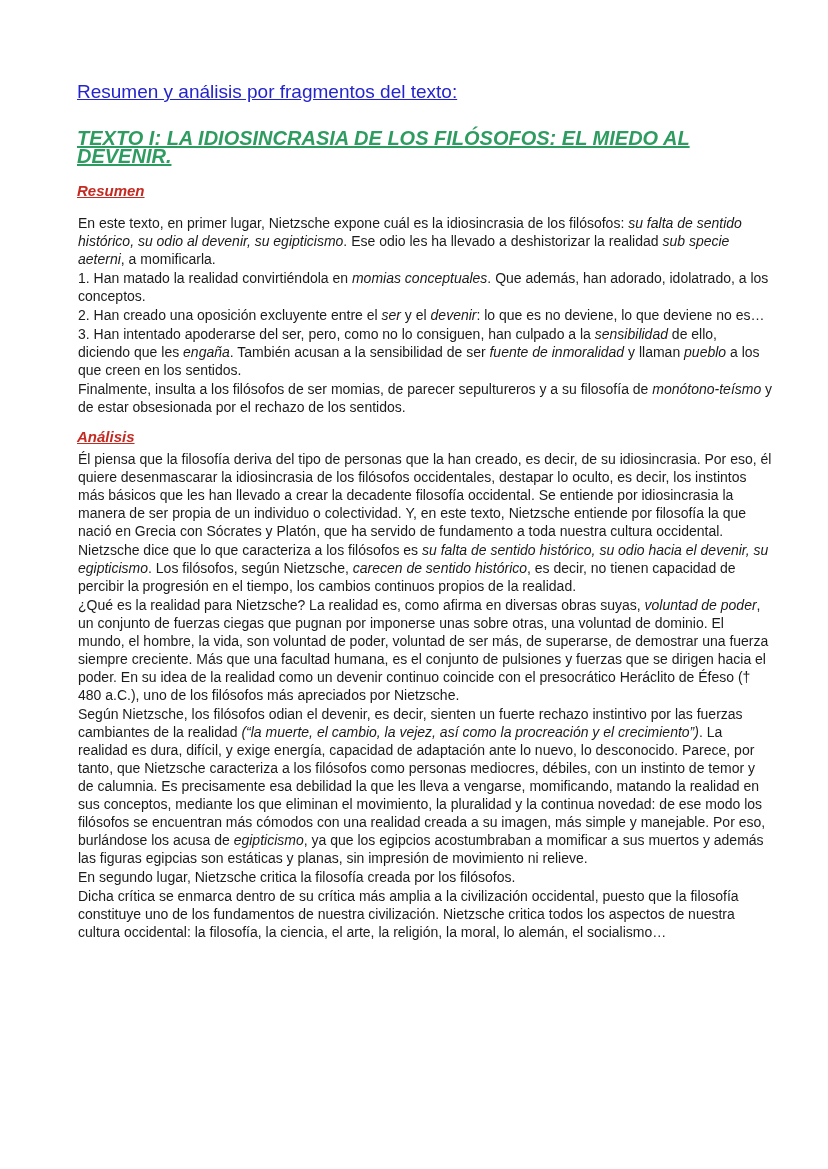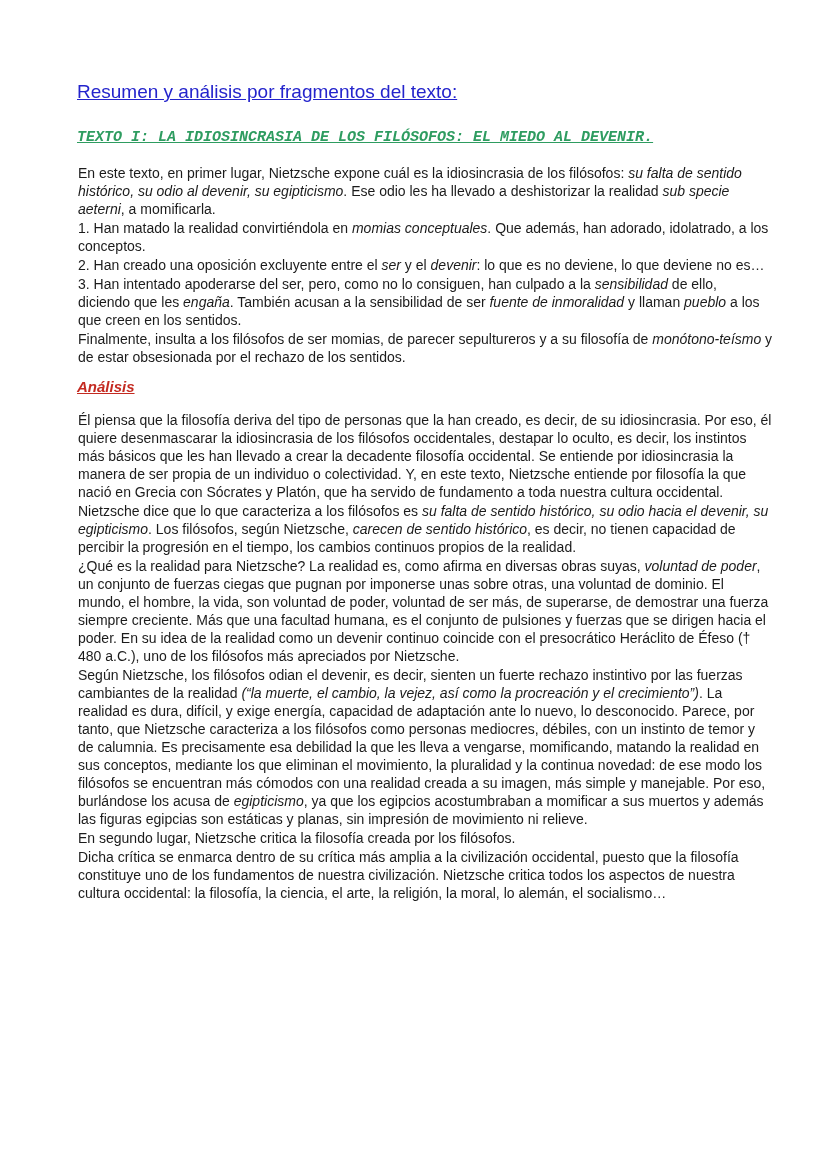--- a/index.html
+++ b/index.html
@@ -27,41 +27,40 @@
   }
   .doc-title {
     font-size: 19px;
     line-height: 22px;
     font-weight: 400;
     color: #2424cc;
     text-decoration: underline;
     margin: 0 0 26px 0;
   }
   .section-heading {
-    font-size: 15px;
+    font-size: 20px;
     line-height: 18px;
     font-weight: 700;
     font-style: italic;
     color: #2e9c60;
     text-decoration: underline;
     margin: 12px 0 17px 0;
-    font-family: Liberation Mono, monospace;
   }
   .sub-heading {
     font-size: 15px;
     line-height: 17px;
     font-weight: 700;
     font-style: italic;
     color: #c42a21;
     text-decoration: underline;
     margin: 0 0 15px 0;
   }
   .sub-heading.analisis {
     margin-top: 12px;
-    margin-bottom: 16px;
+    margin-bottom: 5px;
   }
   .body-block {
     font-size: 14px;
     line-height: 18px;
     color: #1b1b1b;
   }
   .body-block p {
     margin: 1px;
     padding: 0;
   }
@@ -75,20 +74,21 @@
 </head>
 <body>
 
 <div class="page">
   <div class="content">
 
     <h1 class="doc-title">Resumen y análisis por fragmentos del texto:</h1>
 
     <h2 class="section-heading">TEXTO I: LA IDIOSINCRASIA DE LOS FILÓSOFOS: EL MIEDO AL DEVENIR.</h2>
 
+    <h3 class="sub-heading">Resumen</h3>
 
     <div class="body-block">
         <p><span>En este texto, en primer lugar, Nietzsche expone cuál es la idiosincrasia de los filósofos: </span><span class="it">su falta de sentido histórico, su odio al devenir, su egipticismo</span><span>. Ese odio les ha llevado a deshistorizar la realidad </span><span class="it">sub specie aeterni</span><span>, a momificarla.</span></p>
         <p><span>1. Han matado la realidad convirtiéndola en </span><span class="it">momias conceptuales</span><span>. Que además, han adorado, idolatrado, a los conceptos.</span></p>
         <p><span>2. Han creado una oposición excluyente entre el </span><span class="it">ser</span><span> y el </span><span class="it">devenir</span><span>: lo que es no deviene, lo que deviene no es…</span></p>
         <p><span>3. Han intentado apoderarse del ser, pero, como no lo consiguen, han culpado a la </span><span class="it">sensibilidad</span><span> de ello, diciendo que les </span><span class="it">engaña</span><span>. También acusan a la sensibilidad de ser </span><span class="it">fuente de inmoralidad</span><span> y llaman </span><span class="it">pueblo</span><span> a los que creen en los sentidos.</span></p>
         <p><span>Finalmente, insulta a los filósofos de ser momias, de parecer sepultureros y a su filosofía de </span><span class="it">monótono-teísmo</span><span> y de estar obsesionada por el rechazo de los sentidos.</span></p>
       </div>
 
     <h3 class="sub-heading analisis">Análisis</h3>

